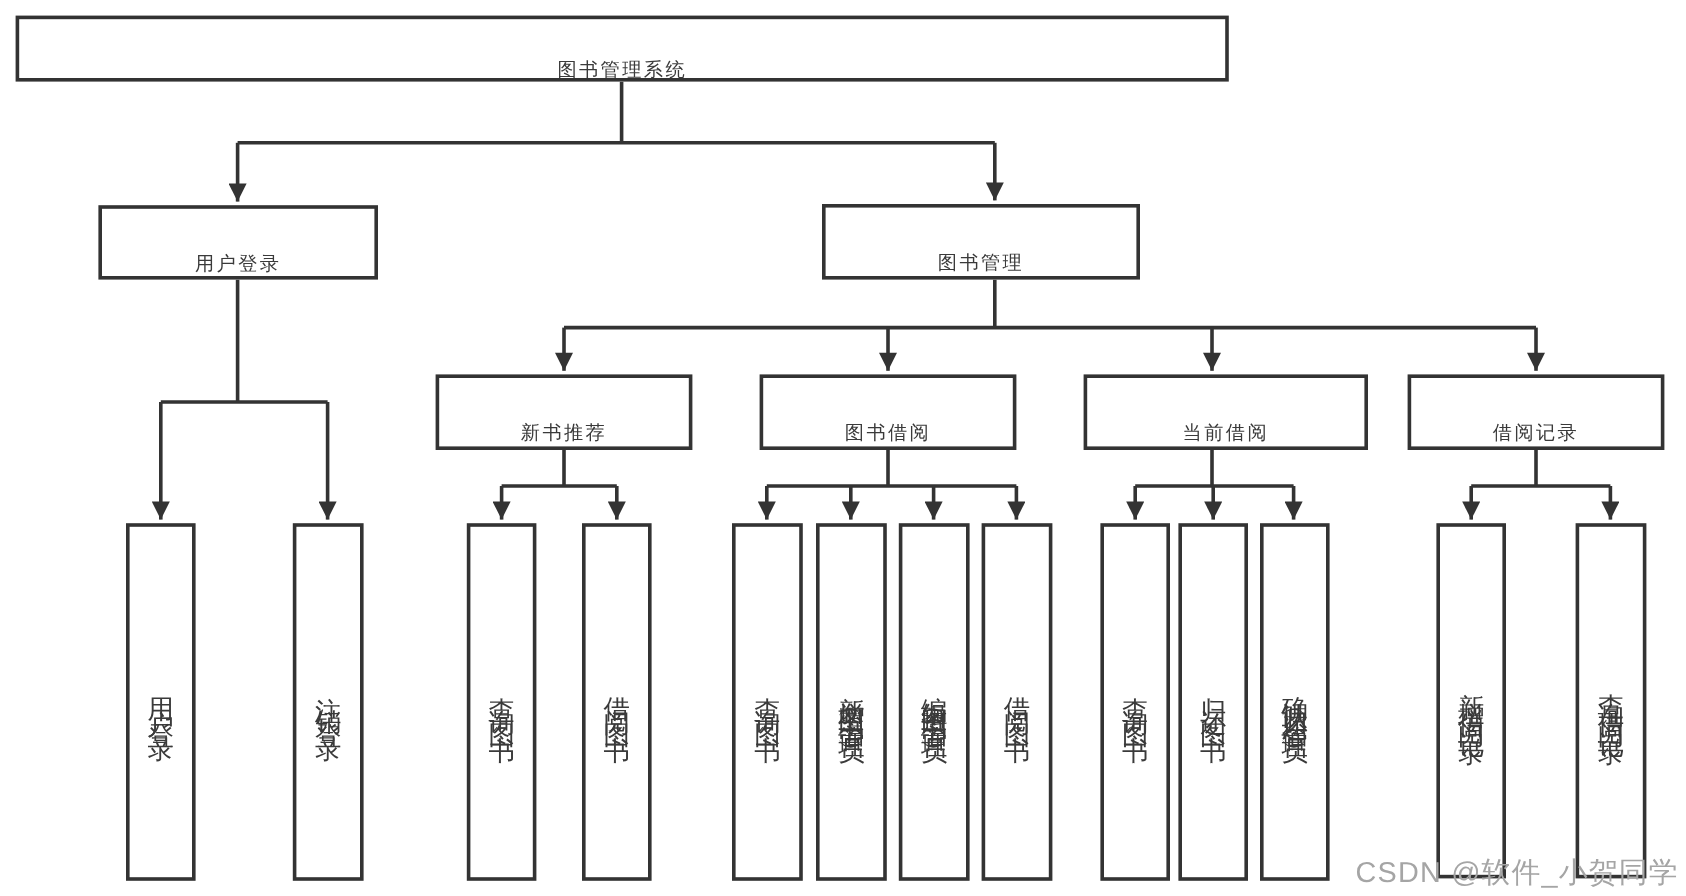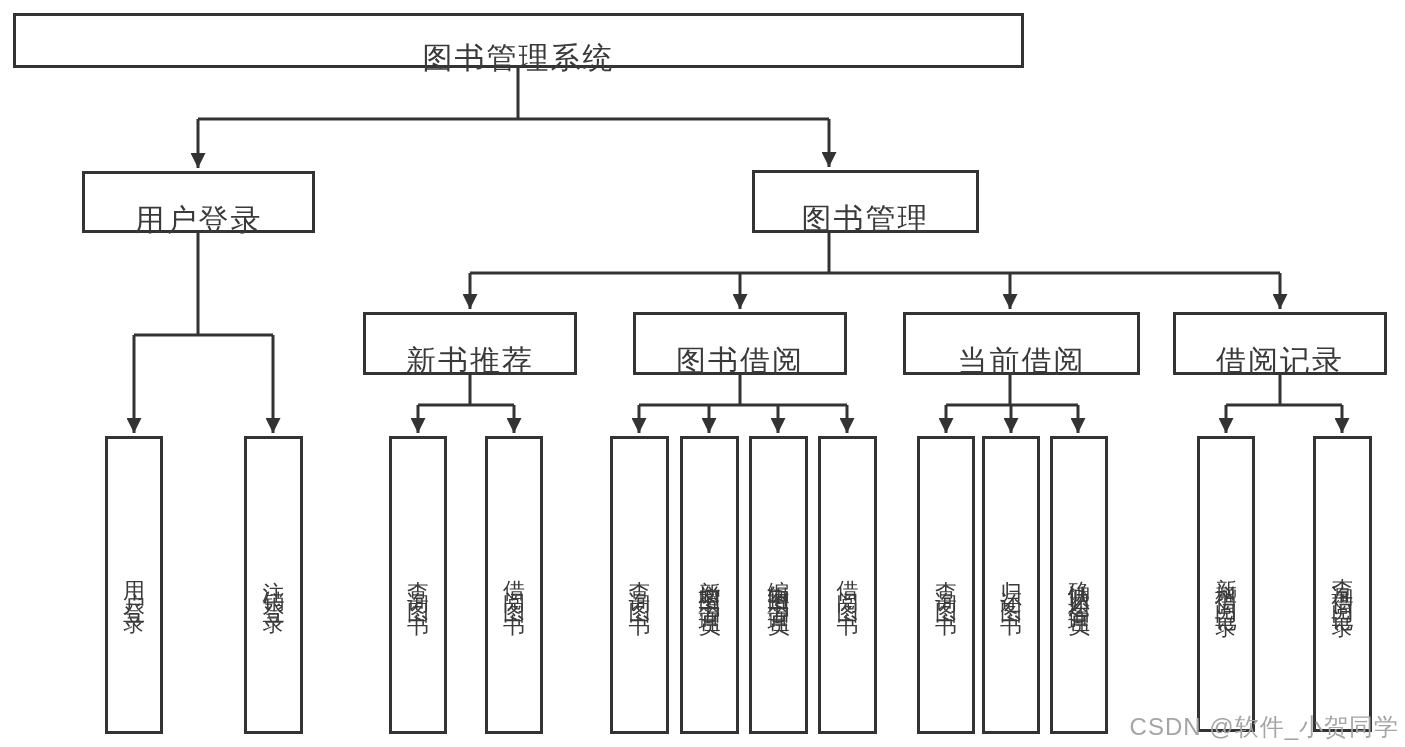--- a/index.html
+++ b/index.html
@@ -26,21 +26,21 @@
     position: absolute;
     box-sizing: border-box;
     background: #ffffff;
     border: 3px solid #333333;
     display: flex;
     align-items: center;
     justify-content: center;
     color: #3a3a3a;
   }
   .node.h span {
-    font-size: 30px;
+    font-size: 16px;
     letter-spacing: 2px;
     white-space: nowrap;
     margin-top: 36px;
   }
   .node.v span {
     writing-mode: vertical-rl;
     text-orientation: mixed;
     font-size: 22px;
     letter-spacing: 11px;
     line-height: 1;
@@ -103,21 +103,21 @@
     </g>
   </svg>
 
   <div class="node h" style="left:13px;top:13px;width:1011px;height:55px">
     <span>图书管理系统</span>
   </div>
 
   <div class="node h" style="left:82px;top:171px;width:233px;height:62px">
     <span>用户登录</span>
   </div>
-  <div class="node h" style="left:752px;top:170px;width:227px;height:63px">
+  <div class="node h" style="left:685px;top:170px;width:265px;height:63px">
     <span>图书管理</span>
   </div>
 
   <div class="node h" style="left:633px;top:312px;width:214px;height:63px">
     <span>图书借阅</span>
   </div>
   <div class="node h" style="left:363px;top:312px;width:214px;height:63px">
     <span>新书推荐</span>
   </div>
   <div class="node h" style="left:903px;top:312px;width:237px;height:63px">

